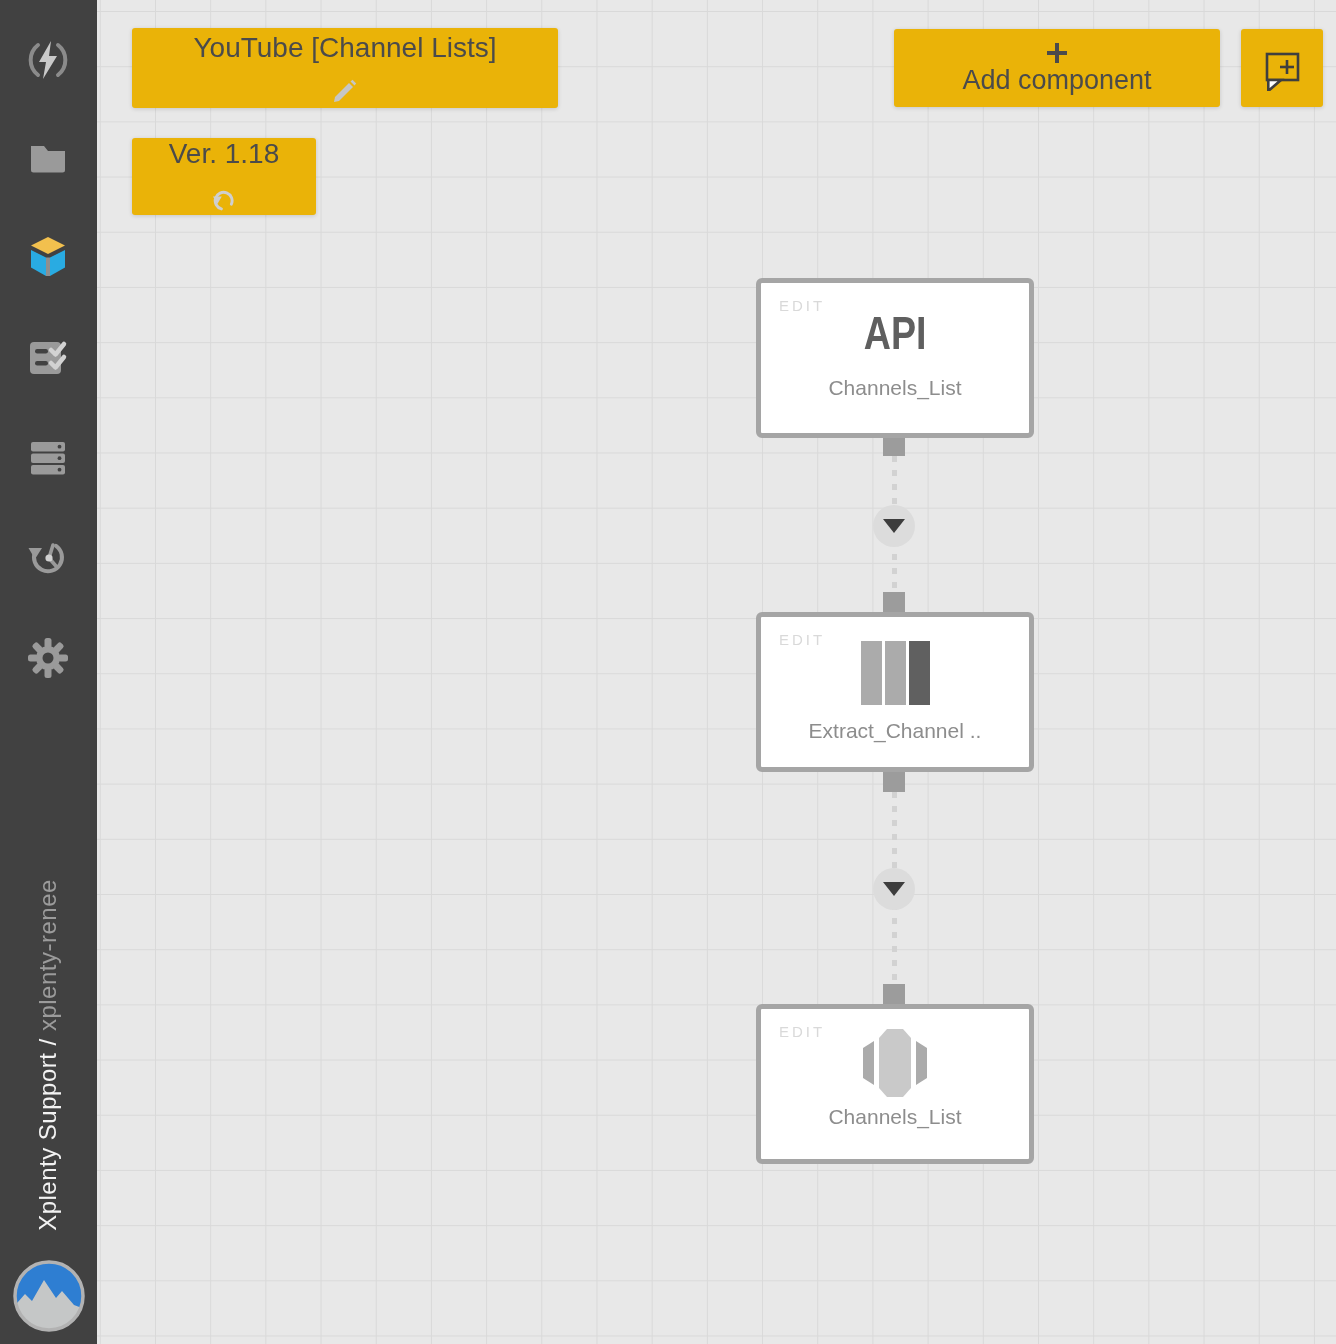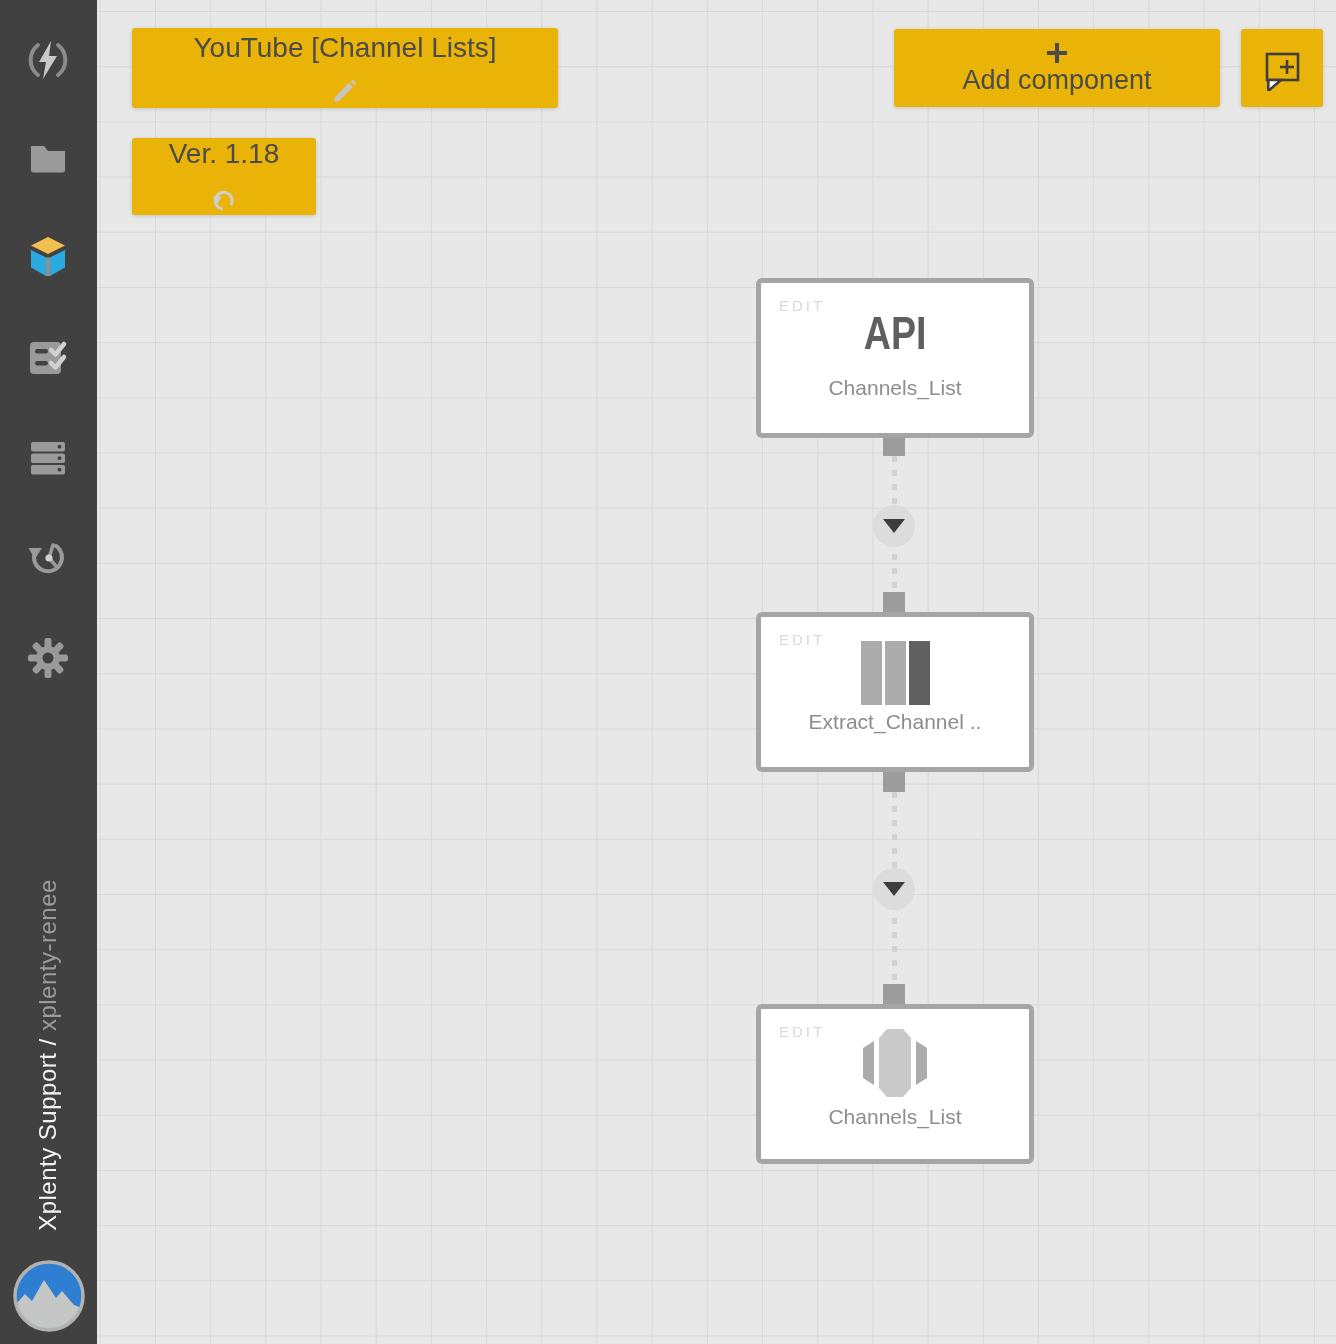--- a/index.html
+++ b/index.html
@@ -64,21 +64,21 @@
   }
   .node-type-text {
     margin-top:22px; font-size:47px; font-weight:700; color:#5f5f5f;
     transform: scaleX(.8); letter-spacing:0;
   }
   .node-name { font-size:21px; color:#8d8d8d; }
   #node-1 .node-name { margin-top:16px; }
   .bars-icon { margin-top:24px; display:flex; gap:3px; height:64px; }
   .bars-icon i { display:block; width:21px; height:64px; background:#ababab; }
   .bars-icon i.dark { background:#606060; }
-  #node-2 .node-name { margin-top:5px; }
+  #node-2 .node-name { margin-top:14px; }
   .db-icon { margin-top:20px; }
   #node-3 .node-name { margin-top:8px; }
 
   
   .stub { position:absolute; left:786px; width:22px; height:20px; background:#9c9c9c; z-index:1; }
   .dash-line {
     position:absolute; left:795px; width:5px; z-index:0;
     background: repeating-linear-gradient(to bottom, #d2d2d2 0 6px, transparent 6px 14px);
   }
   .arrow-circle {

